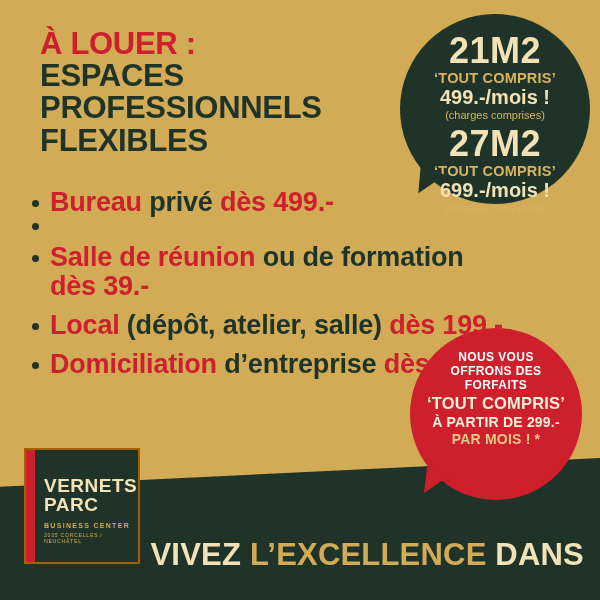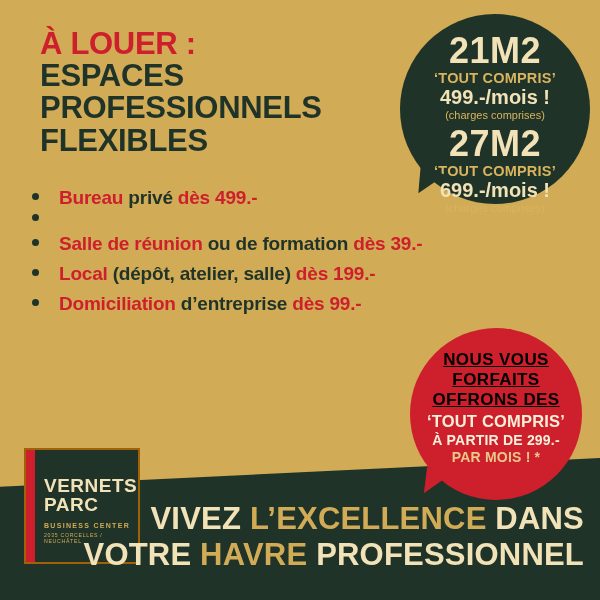--- a/index.html
+++ b/index.html
@@ -53,26 +53,25 @@
   .bullet .dot {
     width:7px; height:7px;
     border-radius:50%;
     background:#1f3328;
     margin-right:11px;
     flex:0 0 auto;
     position:relative;
     top:-4px;
   }
   .bullet .txt {
-    font-size:19px;
+    font-size:27px;
     font-weight:bold;
     color:#1f3328;
     line-height:1.1;
     letter-spacing:-0.2px;
-    margin-left:9px;
   }
   .bullet .txt .red { color:#cd1f2c; }
   .bullet .txt .reg { font-weight:bold; color:#1f3328; }
   
   .bubble-green {
     position:absolute;
     right:10px; top:14px;
     width:190px; height:190px;
     background:#1f3328;
     border-radius:50%;
@@ -109,21 +108,21 @@
   .bubble-red:after{
     content:"";
     position:absolute;
     left:12px; bottom:4px;
     width:0; height:0;
     border-style:solid;
     border-width:26px 18px 0 6px;
     border-color:#cd1f2c transparent transparent transparent;
     transform:rotate(20deg);
   }
-  .br-l1 { font-size:17px; font-weight:bold; letter-spacing:0.4px; line-height:1.18; color:#000000;text-decoration:underline;}
+  .br-l1 { font-size:12px; font-weight:bold; letter-spacing:0.4px; line-height:1.18; color:#ffffff;}
   .br-l2 { font-size:16.5px; font-weight:bold; color:#f7efd9; letter-spacing:0.2px; line-height:1.2; margin-top:2px;}
   .br-l3 { font-size:14px; font-weight:bold; color:#f7efd9; letter-spacing:0.2px; line-height:1.2;}
   .br-l4 { font-size:14px; font-weight:bold; color:#e8c98a; letter-spacing:0.2px; line-height:1.2;}
   
   .logo {
     position:absolute;
     left:24px; top:448px;
     width:116px; height:116px;
     background:#1f3328;
     border:2px solid #a16207;
@@ -201,37 +200,34 @@
   <div class="bg-charges">(charges comprises)</div>
   <div class="bg-gap"></div>
   <div class="bg-size">27M2</div>
   <div class="bg-tout">‘TOUT COMPRIS’</div>
   <div class="bg-price">699.-/mois !</div>
   <div class="bg-charges">(charges comprises)</div>
 </div>
 
 <div class="bubble-red">
   <div class="br-l1">NOUS VOUS</div>
+  <div class="br-l1">OFFRONS DES</div>
   <div class="br-l1">FORFAITS</div>
-  <div class="br-l1">OFFRONS DES</div>
   <div class="br-l2">‘TOUT COMPRIS’</div>
   <div class="br-l3">À PARTIR DE 299.-</div>
   <div class="br-l4">PAR MOIS ! *</div>
 </div>
 
 <div class="logo">
   <div class="bar"></div>
   <div class="inner">
     <div class="l1">VERNETS</div>
     <div class="l2">PARC</div>
     <div class="l3">BUSINESS CENTER</div>
     <div class="l4">2035 CORCELLES / NEUCHÂTEL</div>
   </div>
 </div>
 
 <div class="slogan">
   <div>
     <span>VIVEZ </span><span class="gold">L’EXCELLENCE</span><span> DANS</span>
   </div>
-  <div>
-    <span>VOTRE </span><span class="gold">HAVRE</span><span> PROFESSIONNEL</span>
-  </div>
 </div>
 
 </body></html>

